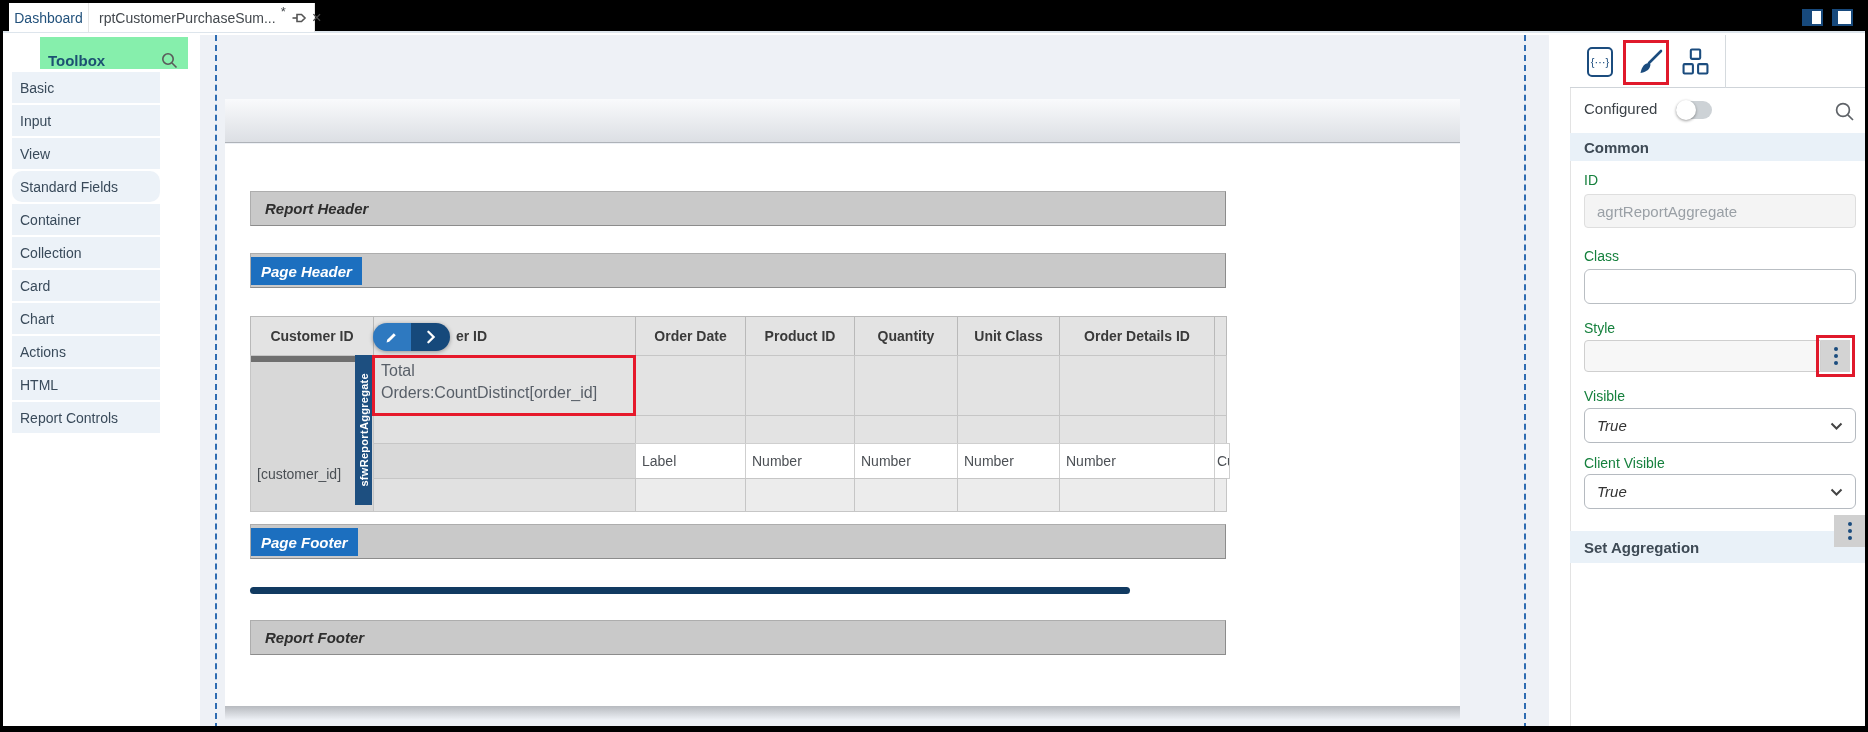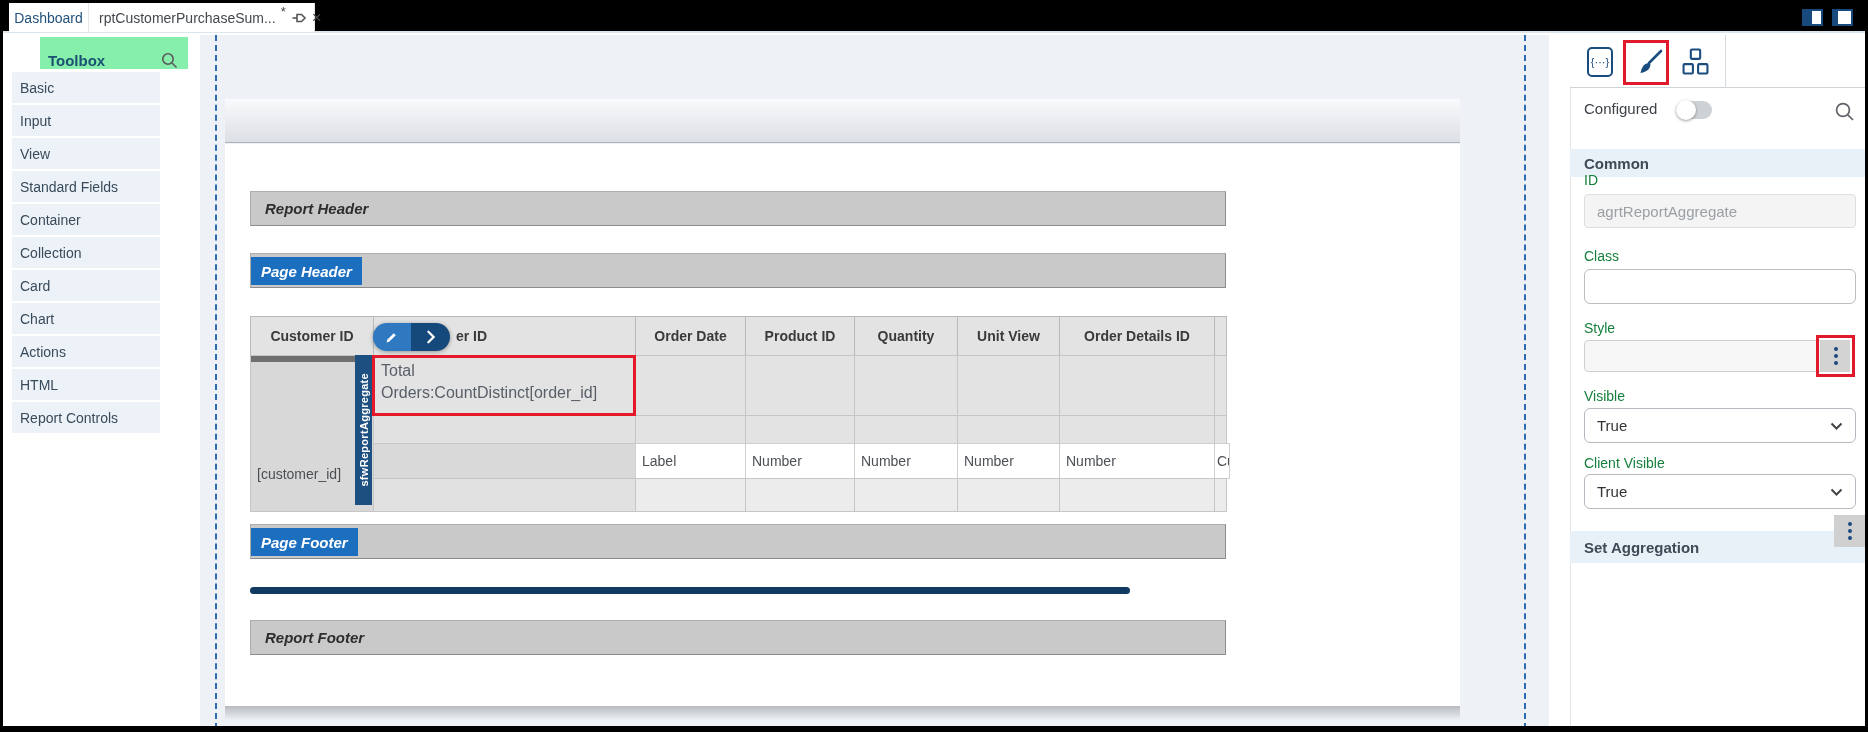--- a/index.html
+++ b/index.html
@@ -66,21 +66,21 @@
   .panel { left:1567px; top:32px; width:295px; height:694px; background:#fff; border-left:1px solid #e3e3e3; }
   .iconrow { left:1567px; top:32px; width:295px; height:53px; border-bottom:1px solid #cfd4d9; background:#fff; }
   .icondiv { left:1722px; top:32px; height:53px; width:0; border-left:1px solid #d5dade; }
   .redbox { border:3px solid #e0192b; z-index:8; }
   .plabel { font-size:14px; color:#15803d; }
   .inp { border:1px solid #b9bec3; border-radius:6px; background:#fff; height:35px; width:272px; }
   .inp-dis { border:1px solid #dedede; border-radius:4px; background:#f4f4f4; height:34px; width:272px;
              color:#9aa0a6; font-size:15px; padding:0 12px; }
   .sel { border:1px solid #b5bac0; border-radius:6px; background:#fff; height:35px; width:272px;
          display:flex; align-items:center; justify-content:space-between; padding:0 12px;
-         font-size:15px; color:#333; }
+         font-size:15px; color:#333;font-style:italic; }
   .secband { left:1567px; width:295px; background:#e9f1f8; display:flex; align-items:center;
              padding-left:14px; font-weight:700; font-size:15px; color:#3e4a55; }
   .dotsbtn { background:#d3d3d3; display:flex; flex-direction:column; align-items:center;
              justify-content:center; gap:3px; }
   .dotsbtn i { width:4px; height:4px; border-radius:50%; background:#1b4c7e; }
   .toggle { width:36px; height:18px; border-radius:9px; background:#cdd2d6; position:relative; }
   .toggle b { position:absolute; left:0; top:-1px; width:20px; height:20px; border-radius:50%;
               background:#fff; box-shadow:0 1px 3px rgba(0,0,0,.4); }
 </style>
 </head>
@@ -124,21 +124,21 @@
   </div>
   <div class="a sb-item" style="top:69px;">
       <span>Basic</span>
     </div>
   <div class="a sb-item" style="top:102px;">
       <span>Input</span>
     </div>
   <div class="a sb-item" style="top:135px;">
       <span>View</span>
     </div>
-  <div class="a sb-item" style="top:168px;">
+  <div class="a sb-item" style="top:168px;border-radius:10px;">
       <span>Standard Fields</span>
     </div>
   <div class="a sb-item" style="top:201px;">
       <span>Container</span>
     </div>
   <div class="a sb-item" style="top:234px;">
       <span>Collection</span>
     </div>
   <div class="a sb-item" style="top:267px;">
       <span>Card</span>
@@ -180,21 +180,21 @@
   <div class="a hcell" style="left:632px;  width:111px;align-items:center;">
       <span>Order Date</span>
     </div>
   <div class="a hcell" style="left:742px;  width:110px;">
       <span>Product ID</span>
     </div>
   <div class="a hcell" style="left:851px;  width:104px;">
       <span>Quantity</span>
     </div>
   <div class="a hcell" style="left:954px;  width:103px;">
-      <span>Unit View</span>
+      <span>Unit Class</span>
     </div>
   <div class="a hcell" style="left:1056px; width:156px;">
       <span>Order Details ID</span>
     </div>
   <div class="a hcell" style="left:1211px; width:13px;"></div>
 
   <div class="a bcell" style="left:247px; top:352px; width:124px; height:157px; background:#d8d8d8;">
     <div style="position:absolute; left:0; top:0; width:122px; height:6px; background:#6f6f6f;"></div>
     <div class="gtext">[customer_id]</div>
   </div>
@@ -305,21 +305,21 @@
   <div class="a toggle" style="left:1673px; top:98px;">
       <b></b>
     </div>
   <div class="a" style="left:1831px; top:98px;">
     <svg width="21" height="21" viewBox="0 0 21 21">
         <circle cx="9" cy="9" r="6.4" stroke="#5f6368" stroke-width="1.7" fill="none"></circle>
         <line x1="13.8" y1="13.8" x2="19" y2="19" stroke="#5f6368" stroke-width="1.7"></line>
       </svg>
   </div>
 
-  <div class="a secband" style="top:146px; height:28px;">
+  <div class="a secband" style="top:130px; height:28px;">
     <span>Common</span>
   </div>
 
   <div class="a plabel" style="left:1581px; top:169px;">ID</div>
   <input class="a inp-dis" style="left: 1581px; top: 191px;" readonly="" value="agrtReportAggregate">
 
   <div class="a plabel" style="left:1581px; top:245px;text-align:right;">Class</div>
   <input class="a inp" style="left: 1581px; top: 266px;" value="">
 
   <div class="a plabel" style="left:1581px; top:317px;">Style</div>

